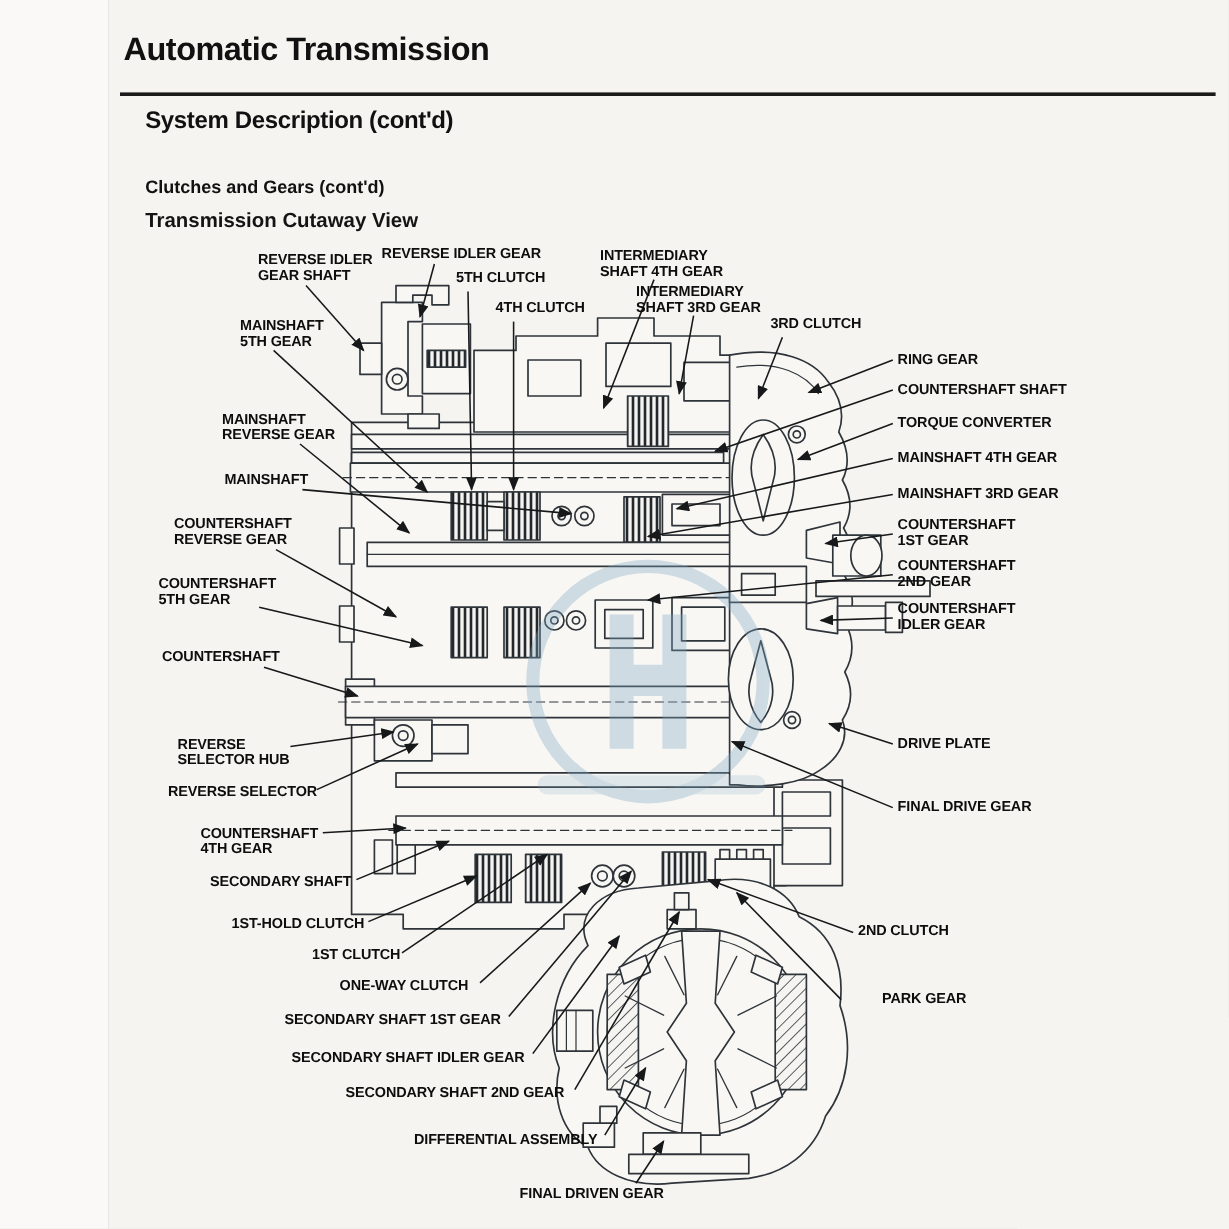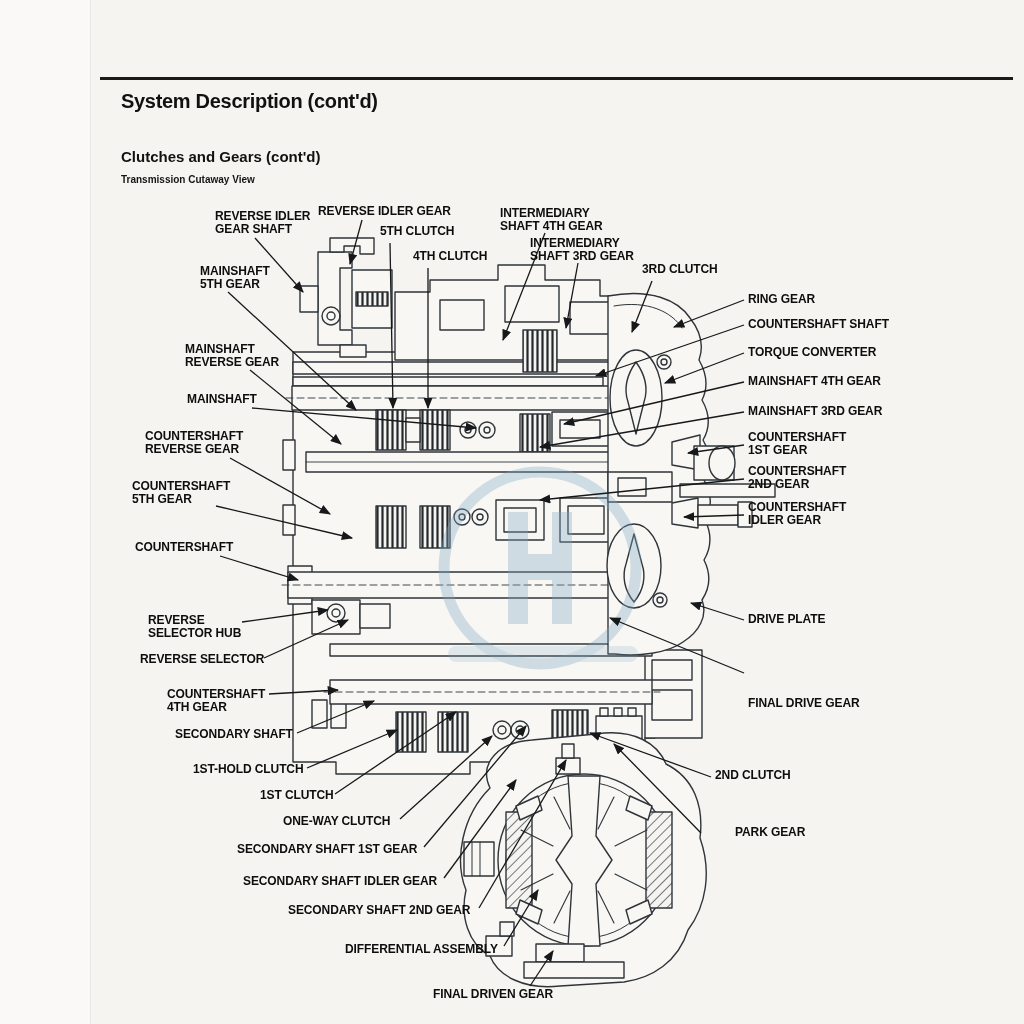--- a/index.html
+++ b/index.html
@@ -23,34 +23,35 @@
   .section-heading{
     position:absolute;left:121px;top:90px;margin:0;
     font-size:20px;font-weight:700;letter-spacing:-0.3px;color:#111;text-align:center;
   }
   .subsection-heading{
     position:absolute;left:121px;top:148px;margin:0;
     font-size:15px;font-weight:700;color:#111;
   }
   .diagram-caption{
     position:absolute;left:121px;top:174px;margin:0;
-    font-size:10px;font-weight:700;color:#141414;
+    font-size:17px;font-weight:700;color:#141414;
   }
   #diagram-svg{position:absolute;left:0;top:0;width:1024px;height:1024px;}
   #labels-layer{position:absolute;left:0;top:0;width:1024px;height:928px;pointer-events:none;}
   .dlabel{
     position:absolute;font-size:12px;line-height:1.12;font-weight:700;
     letter-spacing:-0.1px;white-space:pre-line;color:#0d0d0d;
   }
 </style>
 </head>
 <body>
 
 <div class="page">
   <div class="margin-band"></div>
+  <h1 class="page-title">Automatic Transmission</h1>
   <div class="title-rule"></div>
   <h2 class="section-heading">System Description (cont'd)</h2>
   <h3 class="subsection-heading">Clutches and Gears (cont'd)</h3>
   <h4 class="diagram-caption">Transmission Cutaway View</h4>
 
   <svg id="diagram-svg" viewBox="0 0 1024 1024">
     <defs>
       <pattern id="vh" width="5" height="8" patternUnits="userSpaceOnUse">
         <rect width="5" height="8" fill="#f5f4f0"></rect>
         <line x1="2.5" y1="0" x2="2.5" y2="8" stroke="#23282d" stroke-width="2.2"></line>
@@ -300,21 +301,21 @@
 2ND GEAR</div>
       <div class="dlabel" style="left: 132px; top: 480px;">COUNTERSHAFT
 5TH GEAR</div>
       <div class="dlabel" style="left: 748px; top: 501px;">COUNTERSHAFT
 IDLER GEAR</div>
       <div class="dlabel" style="left: 135px; top: 541px;">COUNTERSHAFT</div>
       <div class="dlabel" style="left: 748px; top: 613px;">DRIVE PLATE</div>
       <div class="dlabel" style="left: 148px; top: 614px;">REVERSE
 SELECTOR HUB</div>
       <div class="dlabel" style="left: 140px; top: 653px;">REVERSE SELECTOR</div>
-      <div class="dlabel" style="left: 748px; top: 666px; margin-top: 31px;">FINAL DRIVE GEAR</div>
+      <div class="dlabel" style="left: 748px; top: 666px;">FINAL DRIVE GEAR</div>
       <div class="dlabel" style="left: 167px; top: 688px;">COUNTERSHAFT
 4TH GEAR</div>
       <div class="dlabel" style="left: 175px; top: 728px;">SECONDARY SHAFT</div>
       <div class="dlabel" style="left: 193px; top: 763px;">1ST-HOLD CLUTCH</div>
       <div class="dlabel" style="left: 715px; top: 769px;">2ND CLUTCH</div>
       <div class="dlabel" style="left: 260px; top: 789px;">1ST CLUTCH</div>
       <div class="dlabel" style="left: 283px; top: 815px;">ONE-WAY CLUTCH</div>
       <div class="dlabel" style="left: 705px; top: 826px; margin-left: 30px;">PARK GEAR</div>
       <div class="dlabel" style="left: 237px; top: 843px;">SECONDARY SHAFT 1ST GEAR</div>
       <div class="dlabel" style="left: 243px; top: 875px;">SECONDARY SHAFT IDLER GEAR</div>

